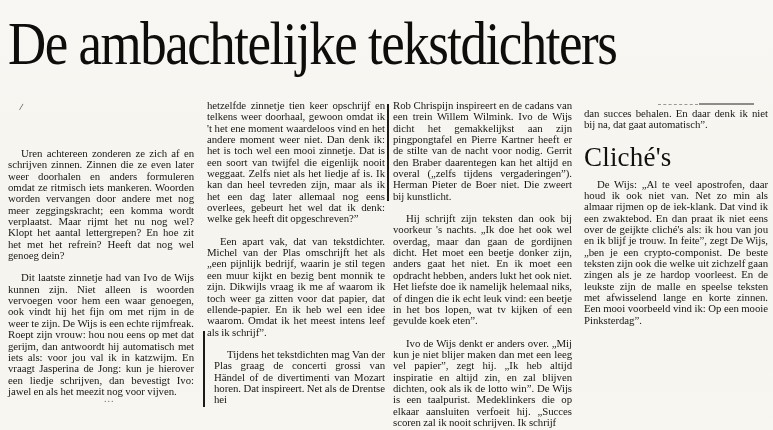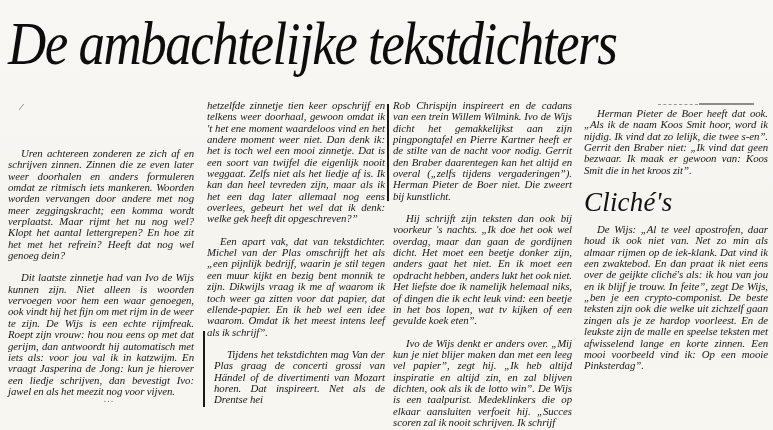--- a/index.html
+++ b/index.html
@@ -5,21 +5,20 @@
   html, body { margin: 0; padding: 0; }
   body {
     width: 773px; height: 430px; overflow: hidden;
     background: #f7f6f2;
   }
   .page {
     position: relative; width: 773px; height: 430px; overflow: hidden;
     font-family: "Liberation Serif", "DejaVu Serif", serif;
     color: #151413;
     background: linear-gradient(180deg, #f8f7f3 0%, #f5f4ef 55%, #f7f6f1 100%);
-    font-style: italic;
   }
   .headline {
     position: absolute; left: 8px; top: 8px; margin: 0;
     font-size: 54px; font-weight: 400; letter-spacing: -1.5px;
     white-space: nowrap; color: #0e0d0c;
     transform: scale(0.98, 1.14); transform-origin: left top;
   }
   .col {
     position: absolute; top: 100px;
     font-size: 10.8px; line-height: 11.35px;
@@ -86,21 +85,21 @@
     </div>
   </div>
 
   <div class="col col-3">
     <p class="noindent">Rob Chrispijn inspireert en de cadans van een trein Willem Wilmink. Ivo de Wijs dicht het gemakkelijkst aan zijn pingpongtafel en Pierre Kartner heeft er de stilte van de nacht voor nodig. Gerrit den Braber daarentegen kan het altijd en overal („zelfs tijdens vergaderingen”). Herman Pieter de Boer niet. Die zweert bij kunstlicht.</p>
     <p>Hij schrijft zijn teksten dan ook bij voorkeur 's nachts. „Ik doe het ook wel overdag, maar dan gaan de gordijnen dicht. Het moet een beetje donker zijn, anders gaat het niet. En ik moet een opdracht hebben, anders lukt het ook niet. Het liefste doe ik namelijk helemaal niks, of dingen die ik echt leuk vind: een beetje in het bos lopen, wat tv kijken of een gevulde koek eten”.</p>
     <p>Ivo de Wijs denkt er anders over. „Mij kun je niet blijer maken dan met een leeg vel papier”, zegt hij. „Ik heb altijd inspiratie en altijd zin, en zal blijven dichten, ook als ik de lotto win”. De Wijs is een taalpurist. Medeklinkers die op elkaar aansluiten verfoeit hij. „Succes scoren zal ik nooit schrijven. Ik schrijf</p>
   </div>
 
   <div class="col col-4">
-    <p>Herman Pieter de Boer heeft dat ook. „Als ik de naam Koos Smit hoor, word ik nijdig. Ik vind dat zo lelijk, die twee s-en”. Gerrit den Braber niet: „Ik vind dat geen bezwaar. Ik maak er gewoon van: Koos Smit die in het kroos zit”.</p>
+    <p class="noindent">dan succes behalen. En daar denk ik niet bij na, dat gaat automatisch”.</p>
     <h2 class="sec-heading">Cliché's</h2>
     <p>De Wijs: „Al te veel apostrofen, daar houd ik ook niet van. Net zo min als almaar rijmen op de iek-klank. Dat vind ik een zwaktebod. En dan praat ik niet eens over de geijkte cliché's als: ik hou van jou en ik blijf je trouw. In feite”, zegt De Wijs, „ben je een crypto-componist. De beste teksten zijn ook die welke uit zichzelf gaan zingen als je ze hardop voorleest. En de leukste zijn de malle en speelse teksten met afwisselend lange en korte zinnen. Een mooi voorbeeld vind ik: Op een mooie Pinksterdag”.</p>
   </div>
 
   <div class="rule-v rule-divider-23"></div>
   <div class="rule-v rule-mozart"></div>
   <div class="rule-top-right-a"></div>
   <div class="rule-top-right-b"></div>
 
 </div>

